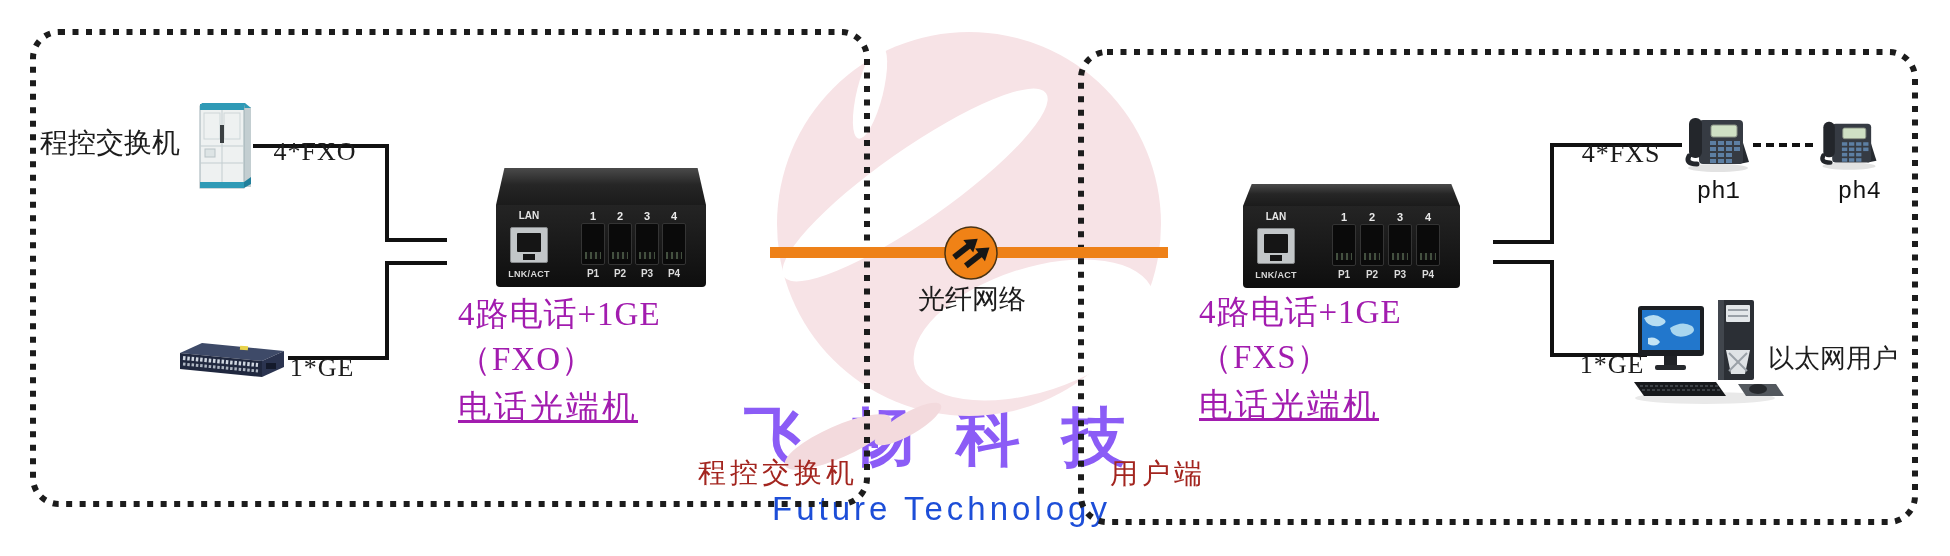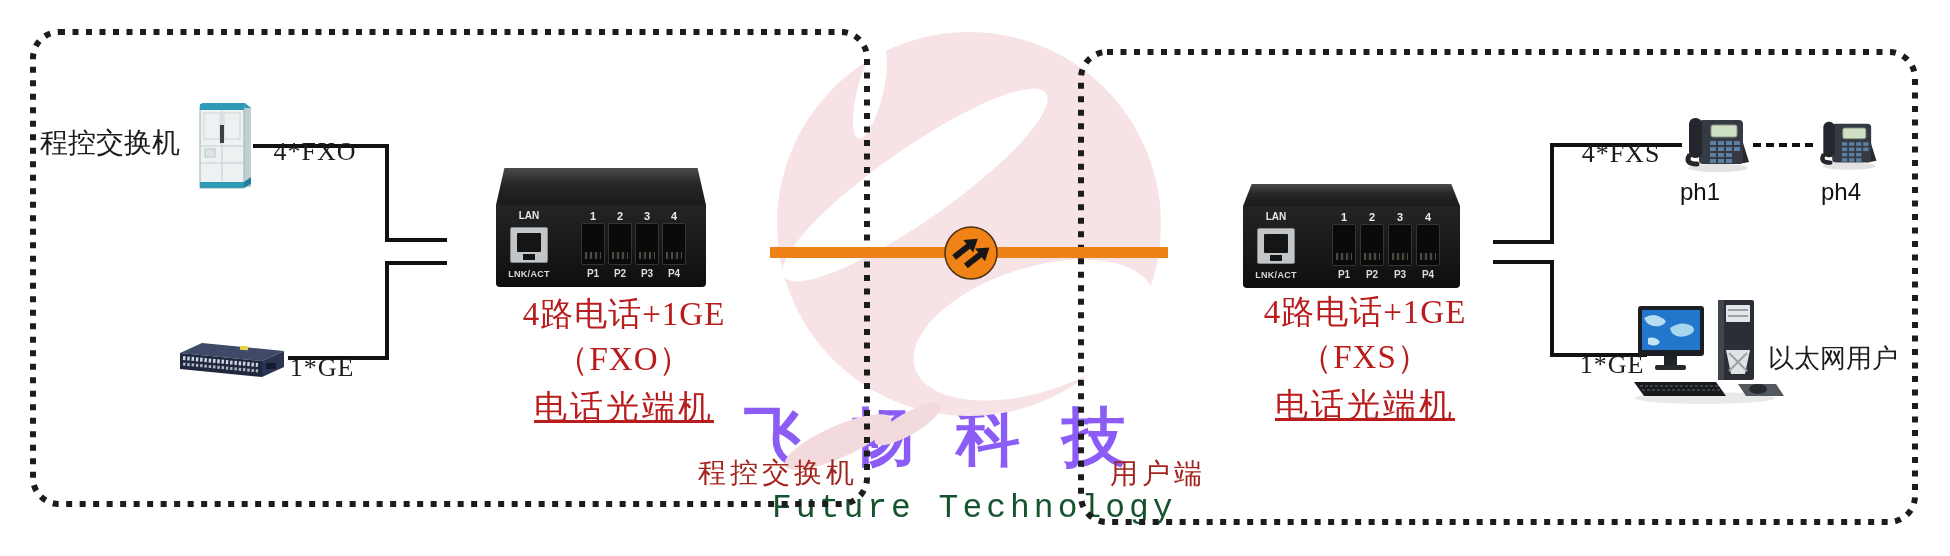--- a/index.html
+++ b/index.html
@@ -3,27 +3,27 @@
 <meta charset="utf-8">
 <style>
   html,body{margin:0;padding:0;background:#fff;}
   #canvas{position:relative;width:1950px;height:556px;background:#ffffff;overflow:hidden;
           font-family:"Liberation Serif","DejaVu Serif",serif;}
   #overlay{position:absolute;left:0;top:0;width:1950px;height:556px;}
   .lbl{position:absolute;color:#1c1c1c;white-space:nowrap;}
   .cjk{font-family:"Liberation Serif","DejaVu Serif",serif;}
   .zone-lbl{color:#a3251f;font-size:28px;letter-spacing:4px;}
   .link-lbl{font-size:26px;letter-spacing:1px;margin-top:20px;}
-  .dev-cap{position:absolute;text-align:center;color:#b91c1c;}
+  .dev-cap{position:absolute;text-align:left;color:#a21caf;}
   .dev-cap .l1{font-size:33px;letter-spacing:1px;}
   .dev-cap .l2{font-size:33px;letter-spacing:3px;margin-top:3px;text-decoration:underline;}
   .wm-cn{position:absolute;left:744px;top:394px;font-size:64px;font-weight:bold;
          color:#8b5cf6;letter-spacing:42px;font-family:"DejaVu Sans","Liberation Sans",sans-serif;}
-  .wm-en{position:absolute;left:772px;top:490px;font-size:33px;color:#14532d;letter-spacing:4px;
-         font-family:Liberation Mono, monospace;}
+  .wm-en{position:absolute;left:772px;top:490px;font-size:33px;color:#1d4ed8;letter-spacing:4px;
+         font-family:Liberation Sans, sans-serif;}
   
   .device{position:absolute;}
   .dev-top{position:absolute;left:0;right:0;top:0;bottom:82px;
            background:linear-gradient(180deg,#4a4a4a 0%,#262626 45%,#1b1b1b 100%);
            clip-path:polygon(4% 0,96% 0,100% 100%,0 100%);border-radius:3px 3px 0 0;}
   .dev-front{position:absolute;left:0;right:0;bottom:0;height:82px;
              background:linear-gradient(180deg,#242424,#0e0e0e);border-radius:0 0 4px 4px;}
   .dev-lan-label{position:absolute;left:14px;bottom:66px;width:38px;text-align:center;
                  color:#e6e6e6;font:600 10px "Liberation Sans",sans-serif;}
   .dev-lan-port{position:absolute;left:14px;bottom:24px;width:38px;height:36px;
@@ -34,21 +34,21 @@
                  color:#d9d9d9;font:600 9px "Liberation Sans",sans-serif;letter-spacing:.3px;}
   .port-num{position:absolute;bottom:65px;width:24px;text-align:center;color:#eaeaea;
             font:600 11px "Liberation Sans",sans-serif;}
   .rj11{position:absolute;bottom:22px;width:24px;height:42px;background:#0a0a0a;
         border:1px solid #343434;border-radius:2px;box-sizing:border-box;}
   .rj11:after{content:"";position:absolute;left:3px;right:3px;bottom:5px;height:7px;
         background:repeating-linear-gradient(90deg,#43503f 0 2px,#101010 2px 5px);}
   .port-lab{position:absolute;bottom:8px;width:24px;text-align:center;color:#dcdcdc;
             font:600 10px "Liberation Sans",sans-serif;}
   .img{position:absolute;}
-  .ph-lbl{font-family:Liberation Sans, sans-serif;font-size:24px;color:#111;text-align:left;width:60px;}
+  .ph-lbl{font-family:Liberation Mono, monospace;font-size:24px;color:#111;text-align:right;width:60px;}
 </style>
 </head>
 <body>
 
 <div id="canvas">
 
   <div class="wm-cn">飞畅科技</div>
   <div class="wm-en">Future Technology</div>
 
   <svg id="overlay" viewBox="0 0 1950 556">
@@ -235,20 +235,21 @@
 
   <div class="lbl cjk" style="left:40px;top:124px;font-size:28px">程控交换机</div>
   <div class="lbl link-lbl" style="left:265px;top:117px;width:100px;text-align:center">4*FXO</div>
   <div class="lbl link-lbl" style="left:272px;top:333px;width:100px;text-align:center">1*GE</div>
 
   <div class="dev-cap" style="left:458px;top:292px;width:332px">
     <div class="l1">4路电话+1GE（FXO）</div>
     <div class="l2">电话光端机</div>
   </div>
 
+  <div class="lbl cjk" style="left:897px;top:281px;width:150px;text-align:center;font-size:27px">光纤网络</div>
 
   <div class="dev-cap" style="left:1199px;top:290px;width:332px">
     <div class="l1">4路电话+1GE（FXS）</div>
     <div class="l2">电话光端机</div>
   </div>
 
   <div class="lbl link-lbl" style="left:1571px;top:119px;width:100px;text-align:center">4*FXS</div>
   <div class="lbl link-lbl" style="left:1562px;top:330px;width:100px;text-align:center">1*GE</div>
 
   <div class="lbl ph-lbl" style="left:1680px;top:178px">ph1</div>

